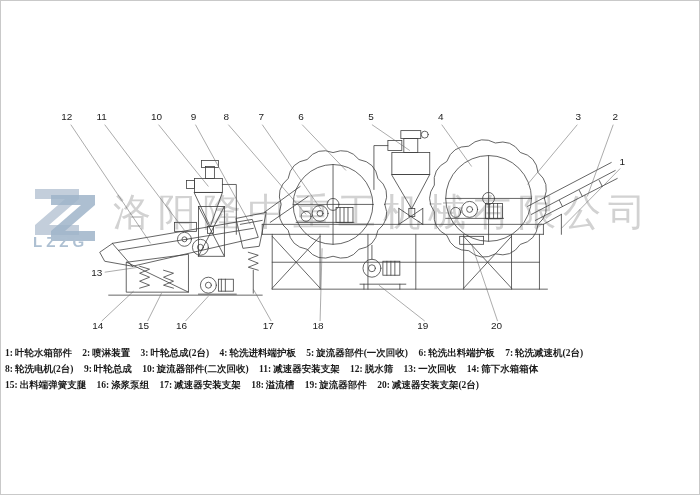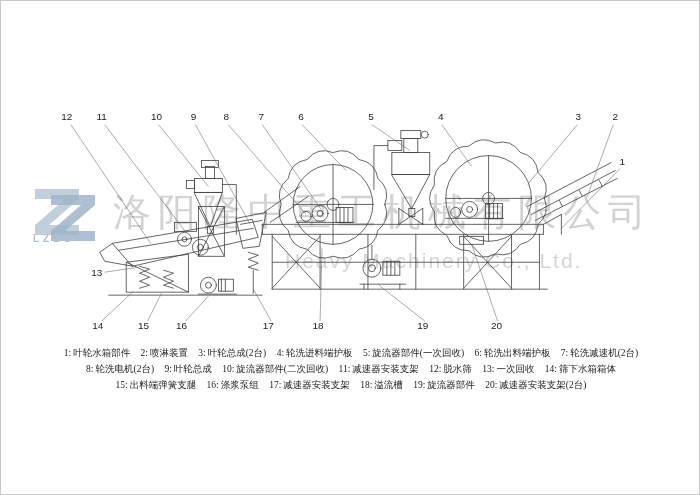--- a/index.html
+++ b/index.html
@@ -5,46 +5,45 @@
   html,body{margin:0;padding:0;background:#eee;}
   #page{position:relative;width:700px;height:495px;background:#fff;border:1px solid #c9c9c9;
         box-sizing:border-box;overflow:hidden;font-family:"Liberation Sans",sans-serif;}
   
   #watermark{position:absolute;inset:0;z-index:1;}
   .wm-cn{position:absolute;left:112px;top:186px;font-size:38px;letter-spacing:7px;
          color:#d2d2d2;white-space:nowrap;font-family:"Liberation Sans",sans-serif;}
   .wm-en{position:absolute;left:284px;top:248px;font-size:21px;letter-spacing:2px;
          color:#d4d4d4;white-space:nowrap;}
   .wm-logo{position:absolute;left:28px;top:184px;width:80px;height:66px;}
-  .wm-logo-text{position:absolute;left:32px;top:232px;font-size:10px;font-weight:bold;
+  .wm-logo-text{position:absolute;left:32px;top:232px;font-size:15px;font-weight:bold;
          letter-spacing:4px;color:#aec0d2;}
   
   #drawing{position:absolute;inset:0;z-index:2;}
   
-  #legend{position:absolute;left:0;top:344px;width:700px;z-index:3;text-align:center;
-          font-size:9.5px;line-height:16px;color:#1a1a1a;font-family:"Liberation Serif",serif;}
+  #legend{position:absolute;left:0;top:344px;width:700px;z-index:3;text-align:left;
+          font-size:9.5px;line-height:16px;color:#1a1a1a;font-family:"Liberation Serif",serif;font-weight:bold;}
   .legend-row{white-space:nowrap;}
   .li{display:inline-block;margin:0 4px;}
   .li .ln{margin-right:2px;}
 </style>
 </head>
 <body>
 
 <div id="page">
 
   <div id="watermark">
     <div class="wm-logo">
       <svg width="80" height="66" viewBox="0 0 80 66">
         <path d="M6,4 h44 v10 l-30,26 h30 v10 H6 v-10 l30,-26 H6 Z" fill="#c3cedb"></path>
         <path d="M22,10 h44 v10 l-30,26 h30 v10 H22 v-10 l30,-26 H22 Z" fill="#9fb4c9" opacity="0.85"></path>
       </svg>
     </div>
     <div class="wm-logo-text">LZZG</div>
     <div class="wm-cn">洛阳隆中重工机械有限公司</div>
-    <div class="wm-en">Heavy Machinery Co., Ltd.</div>
   </div>
 
   <svg id="drawing" viewBox="0 0 700 495">
     <g stroke="#3f3f3f" fill="none" stroke-width="0.8" stroke-linecap="round">
 
       <g>
         <line x1="108" y1="295" x2="262" y2="295"></line>
         <line x1="272" y1="289" x2="548" y2="289"></line>
       </g>
 

